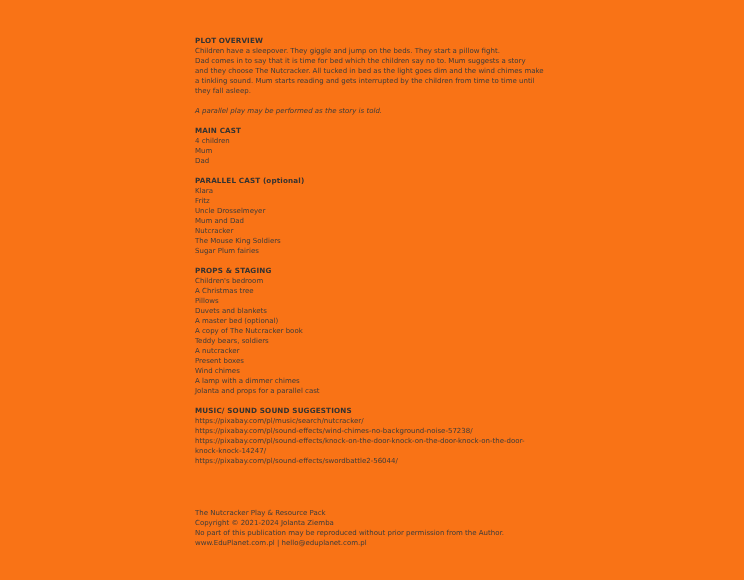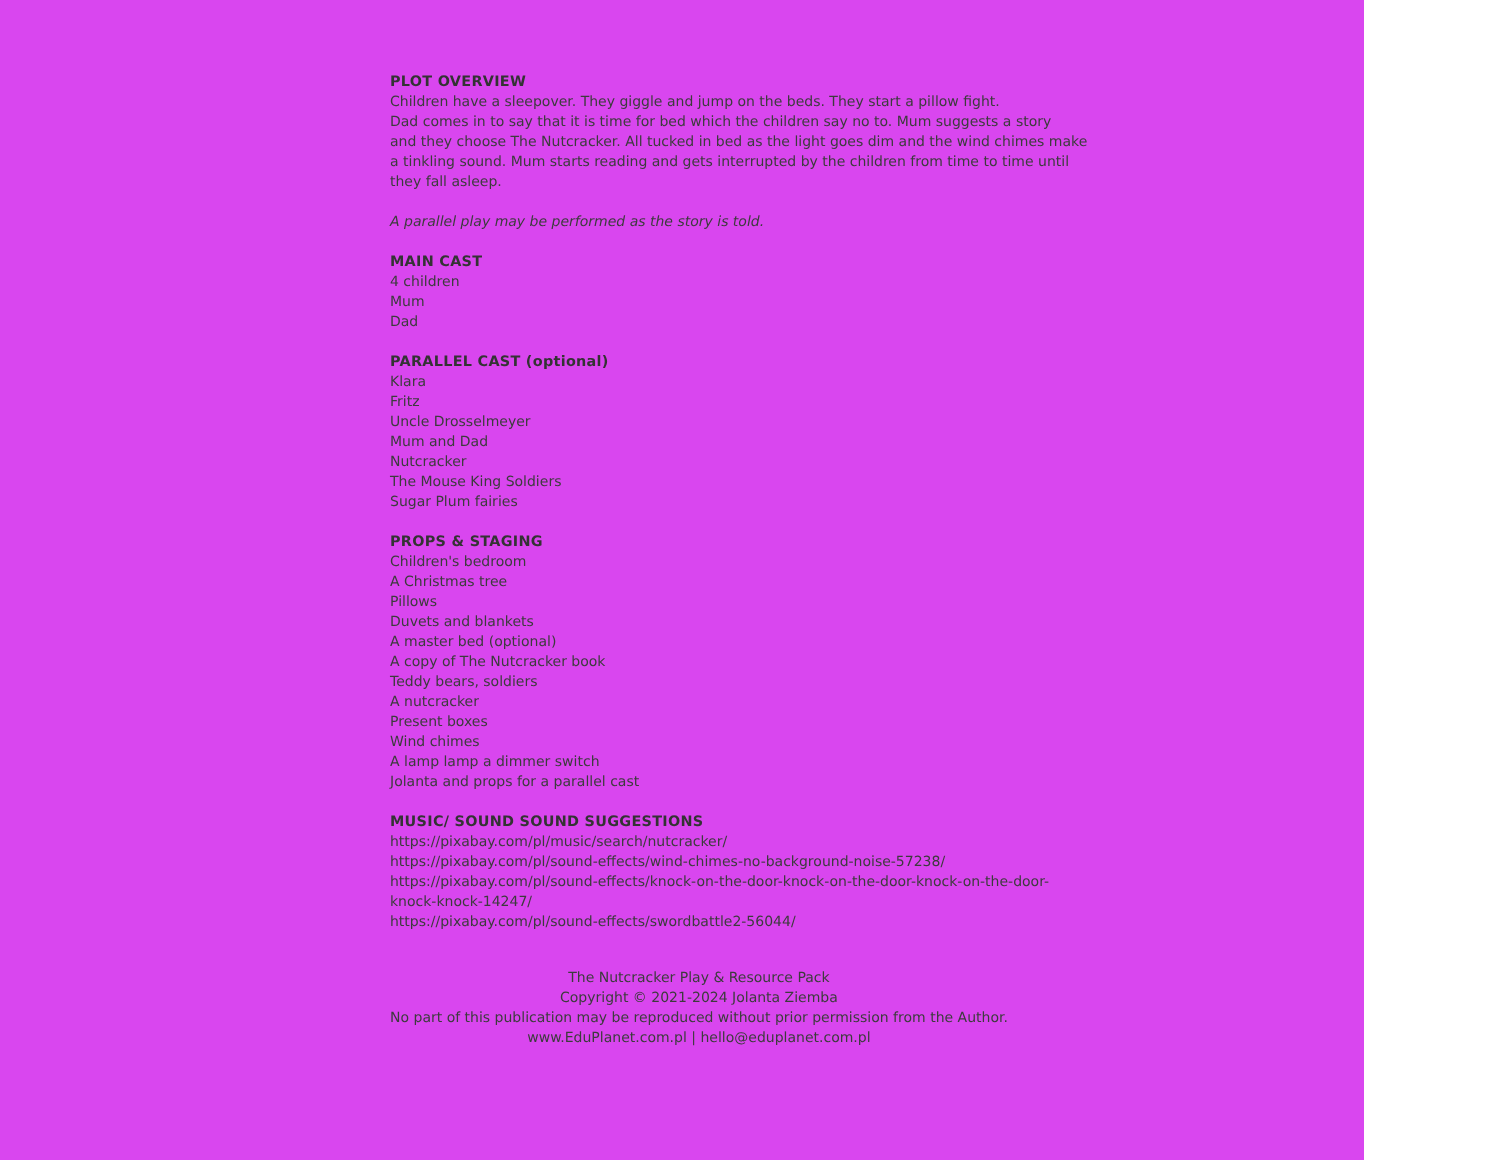--- a/index.html
+++ b/index.html
@@ -5,23 +5,23 @@
   html, body {
     margin: 0;
     padding: 0;
     width: 750px;
     height: 580px;
     background: #ffffff;
     font-family: "DejaVu Sans", "Liberation Sans", sans-serif;
   }
   .page {
     position: relative;
-    width: 682px;
+    width: 744px;
     height: 580px;
-    background: #d946ef;
+    background: #f97316;
     overflow: hidden;
   }
   .content {
     position: absolute;
     left: 195px;
     top: 36px;
     width: 380px;
     color: #3c3c3c;
     font-size: 7px;
     line-height: 10px;
@@ -42,25 +42,24 @@
   }
   .note { margin-top: 10px; font-style: italic; }
   .li {
     white-space: pre;
     line-height: 10px;
   }
   .link { color: #3c3c3c; text-decoration: none; display: block; }
   .footer {
     position: absolute;
     left: 195px;
-    top: 484px;
+    top: 508px;
     color: #3c3c3c;
     font-size: 7px;
     line-height: 10px;
-    text-align: center;
   }
 </style>
 </head>
 <body>
 
 <div class="page">
 
   <div class="content">
 
     <section class="sec">
@@ -104,21 +103,21 @@
       <div class="li">Children's bedroom</div>
           <div class="li">A Christmas tree</div>
           <div class="li">Pillows</div>
           <div class="li">Duvets and blankets</div>
           <div class="li">A master bed (optional)</div>
           <div class="li">A copy of The Nutcracker book</div>
           <div class="li">Teddy bears, soldiers</div>
           <div class="li">A nutcracker</div>
           <div class="li">Present boxes</div>
           <div class="li">Wind chimes</div>
-          <div class="li">A lamp lamp a dimmer switch</div>
+          <div class="li">A lamp with a dimmer chimes</div>
           <div class="li">Jolanta and props for a parallel cast</div>
         </div>
     </section>
 
     <section class="sec">
       <h2 class="hd">MUSIC/ SOUND SOUND SUGGESTIONS</h2>
       <div class="list">
 
       <a class="li link">https://pixabay.com/pl/music/search/nutcracker/</a>
           <a class="li link">https://pixabay.com/pl/sound-effects/wind-chimes-no-background-noise-57238/</a>

